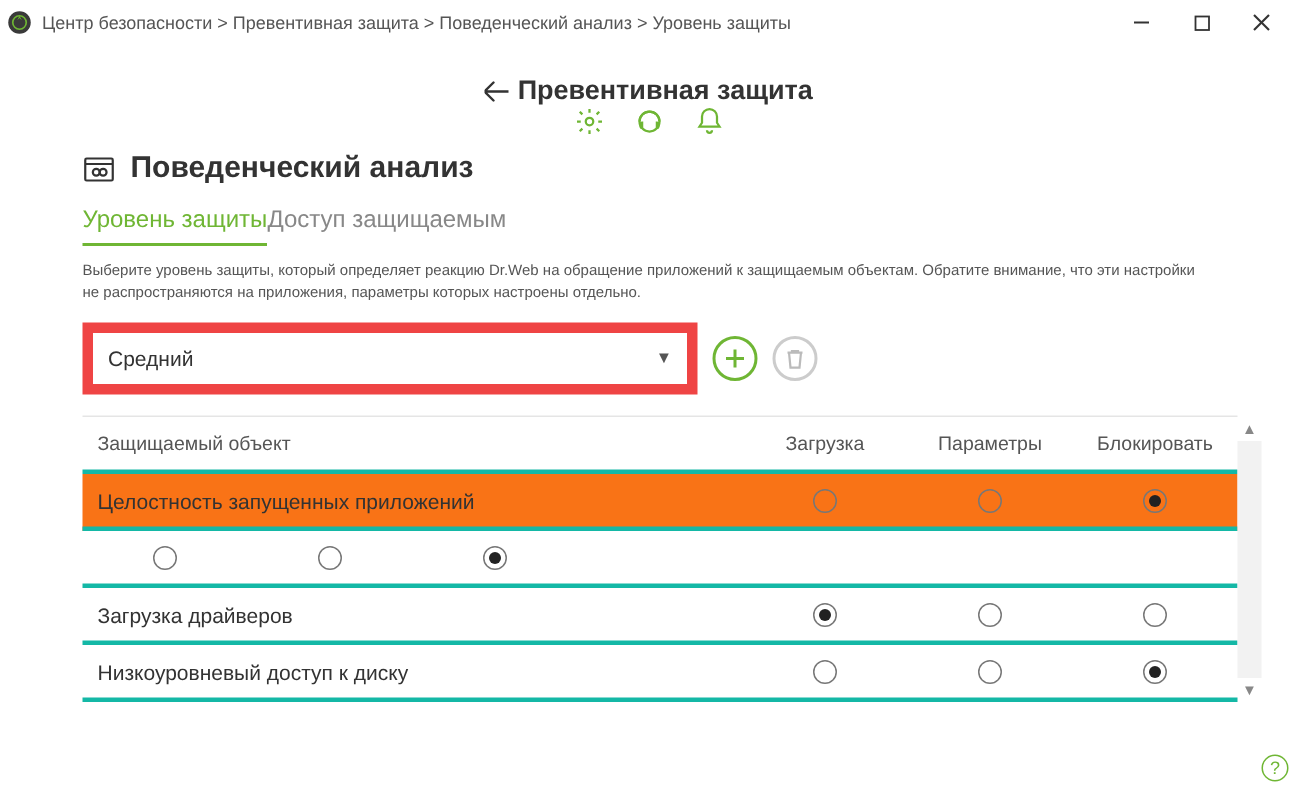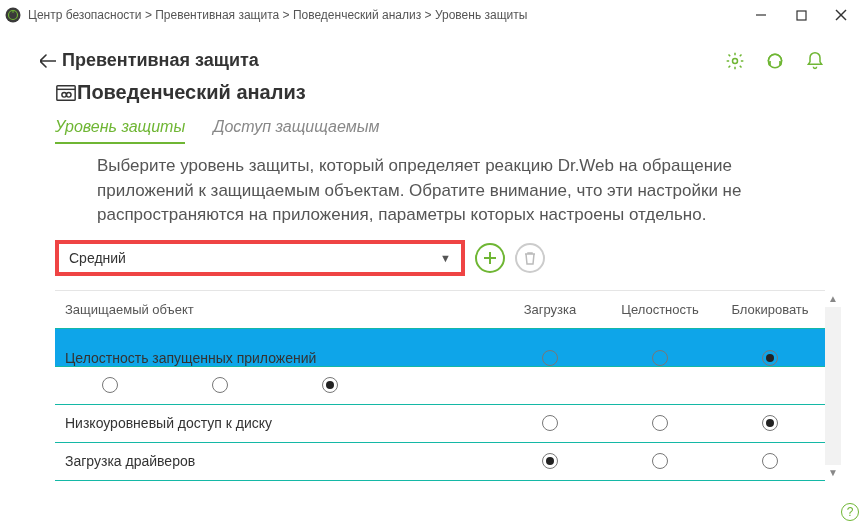--- a/index.html
+++ b/index.html
@@ -6,55 +6,55 @@
 body { width: 865px; height: 525px; background: #fff; overflow: hidden; position: relative; }
 
 
 .titlebar { display: flex; align-items: center; height: 30px; padding: 0 4px; justify-content: center; }
 .titlebar .logo { width: 18px; height: 18px; margin-right: 6px; display:flex; align-items:center; justify-content:center; }
 .titlebar .crumbs { font-size: 12px; color: #555; flex: 1; white-space: nowrap; }
 .titlebar .winctl { display: flex; }
 .titlebar .winbtn { width: 40px; height: 30px; display:flex; align-items:center; justify-content:center; font-size:14px; color:#333; }
 
 
-.headerbar { display:flex; align-items:center; padding: 20px 40px 4px 40px; }
+.headerbar { display:flex; align-items:center; padding: 20px 40px 4px 40px; flex-direction: column; }
 .back-row { display:flex; align-items:center; gap:6px; }
 .back-arrow { font-size:18px; color:#333; }
 .back-title { font-size:18px; font-weight:600; color:#333; }
 .hdr-spacer { flex:1; }
 .hdr-icons { display:flex; gap:20px; align-items:center; }
 .hdr-icons .ico { width:20px; height:20px; color:#6fb634; }
 
 
-.section-title-row { display:flex; align-items:center; padding: 6px 55px 6px 55px; }
+.section-title-row { display:flex; align-items:center; gap:10px; padding: 6px 55px 6px 55px; }
 .section-icon { width:22px; height:22px; display:flex; align-items:center; justify-content:center; }
 .section-title { font-size:20px; font-weight:600; color:#333; }
 
 
-.tabs { display:flex; gap:28px; padding: 8px 55px 0 55px; border-bottom: none; font-style: italic; }
+.tabs { display:flex; padding: 8px 55px 0 55px; border-bottom: none; }
 .tab { font-size:16px; color:#888; padding-bottom:6px; cursor:pointer; }
 .tab.active { color:#6fb634; border-bottom:2px solid #6fb634; }
 
 
-.desc { padding: 10px 55px 8px 55px; font-size:17px; color:#555; line-height:1.45;margin-left:42px; }
+.desc { padding: 10px 55px 8px 55px; font-size:10px; color:#555; line-height:1.45; }
 
 
 .select-row { display:flex; align-items:center; gap:10px; padding: 4px 55px 8px 55px; }
-.select-box { flex: 0 0 410px; height:36px; border:4px solid #ef4444; display:flex; align-items:center; justify-content:space-between; padding:0 10px; font-size:14px; color:#333; cursor:pointer; }
+.select-box { flex: 0 0 410px; height:48px; border:7px solid #ef4444; display:flex; align-items:center; justify-content:space-between; padding:0 10px; font-size:14px; color:#333; cursor:pointer; }
 .select-box .chev { font-size:11px; color:#555; }
 .circle-btn { width:30px; height:30px; border-radius:50%; display:flex; align-items:center; justify-content:center; font-size:18px; cursor:pointer; }
 .circle-btn.add { color:#6fb634; border:2px solid #6fb634; }
 .circle-btn.del { color:#bbb; border:2px solid #ccc; }
 
 
 .table-wrap { margin: 6px 40px 0 55px; border-top:1px solid #e5e5e5; position:relative; }
-.thead, .trow { display:flex; align-items:center; height:38px; border-bottom:1px solid #14b8a6; }
+.thead, .trow { display:flex; align-items:center; height:38px; border-bottom:3px solid #14b8a6; }
 .thead { font-size:13px; color:#555; }
 .trow { font-size:14px; color:#333; }
-.trow.sel { background:#0ea5e9;align-items:flex-end; }
+.trow.sel { background:#f97316; }
 .col-obj { flex:1; padding-left:10px; }
 .col-rad { width:110px; text-align:center; display:flex; justify-content:center; }
 
 
 .radio { width:16px; height:16px; border:1.5px solid #777; border-radius:50%; display:inline-flex; align-items:center; justify-content:center; cursor:pointer; }
 .radio.checked::after { content:""; width:8px; height:8px; background:#222; border-radius:50%; }
 
 
 .vscroll { position:absolute; right:-16px; top:0; bottom:0; width:16px; }
 .vscroll .up, .vscroll .down { height:16px; display:flex; align-items:center; justify-content:center; font-size:10px; color:#888; }
@@ -163,21 +163,21 @@
     <svg width="14" height="14" viewBox="0 0 14 14" fill="none" stroke="#bbb" stroke-width="1.5">
         <path d="M2 3h10M5 3V2h4v1M3 3l1 10h6l1-10"></path>
       </svg>
   </div>
 </div>
 
 <div class="table-wrap">
   <div class="thead">
     <div class="col-obj">Защищаемый объект</div>
     <div class="col-rad">Загрузка</div>
-    <div class="col-rad">Целостность</div>
+    <div class="col-rad">Параметры</div>
     <div class="col-rad">Блокировать</div>
   </div>
   <div id="tbody">
       <div class="trow sel">
         <div class="col-obj">Целостность запущенных приложений</div>
         <div class="col-rad">
           <span class="radio"></span>
         </div>
         <div class="col-rad">
           <span class="radio"></span>
@@ -191,41 +191,41 @@
           <span class="radio"></span>
         </div>
         <div class="col-rad">
           <span class="radio"></span>
         </div>
         <div class="col-rad">
           <span class="radio checked"></span>
         </div>
       </div>
       <div class="trow">
+        <div class="col-obj">Загрузка драйверов</div>
+        <div class="col-rad">
+          <span class="radio checked"></span>
+        </div>
+        <div class="col-rad">
+          <span class="radio"></span>
+        </div>
+        <div class="col-rad">
+          <span class="radio"></span>
+        </div>
+      </div>
+      <div class="trow">
         <div class="col-obj">Низкоуровневый доступ к диску</div>
         <div class="col-rad">
           <span class="radio"></span>
         </div>
         <div class="col-rad">
           <span class="radio"></span>
         </div>
         <div class="col-rad">
           <span class="radio checked"></span>
-        </div>
-      </div>
-      <div class="trow">
-        <div class="col-obj">Загрузка драйверов</div>
-        <div class="col-rad">
-          <span class="radio checked"></span>
-        </div>
-        <div class="col-rad">
-          <span class="radio"></span>
-        </div>
-        <div class="col-rad">
-          <span class="radio"></span>
         </div>
       </div>
     </div>
 
   <div class="vscroll">
     <div class="up">▲</div>
     <div class="track"></div>
     <div class="down">▼</div>
   </div>
 </div>

